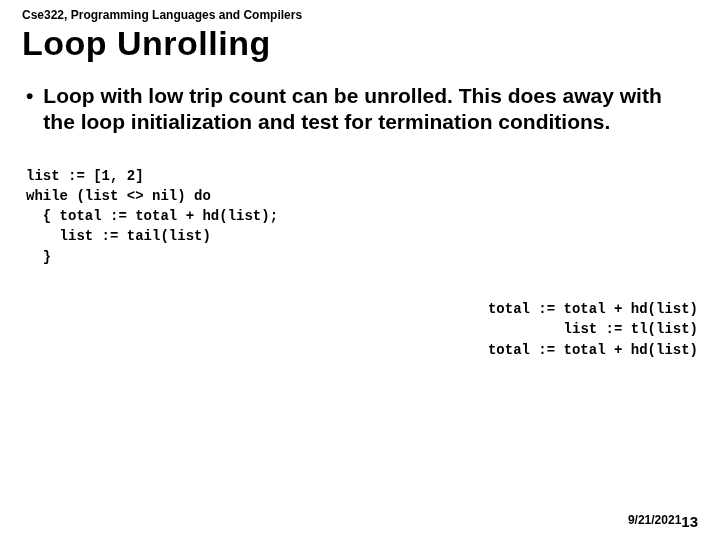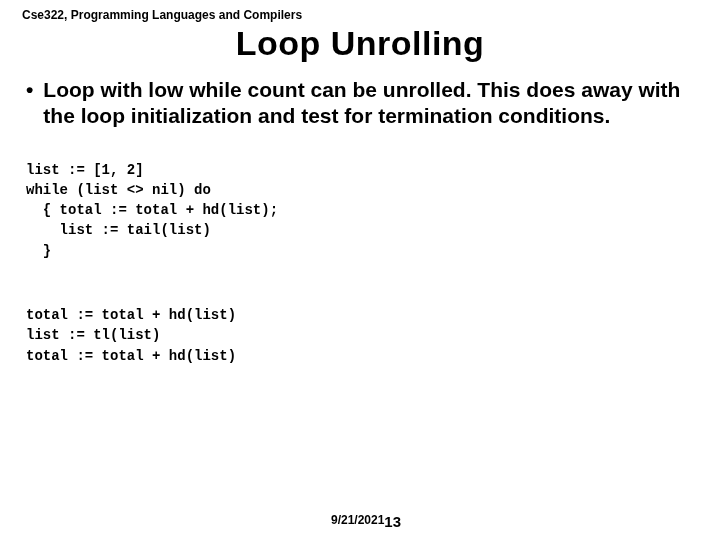--- a/index.html
+++ b/index.html
@@ -22,22 +22,21 @@
     border-radius: 8px;
   }
   .course-header {
     font-size: 12px;
     font-weight: bold;
     margin: 0 0 2px 0;
   }
   .title {
     font-size: 34px;
     font-weight: bold;
-    text-align: center;
-    margin: 0 0 14px 0;
+    margin: 0 0 20px 0;
     letter-spacing: 0.5px;
   }
   .bullet-row {
     display: flex;
     align-items: flex-start;
     font-size: 21px;
     font-weight: bold;
     line-height: 1.25;
     margin: 0 0 30px 0;
   }
@@ -52,49 +51,50 @@
   }
   .code-block {
     font-family: "Courier New", Courier, monospace;
     font-size: 14px;
     font-weight: bold;
     line-height: 1.45;
     white-space: pre;
     margin-left: 4px;
   }
   .code-block.second {
-    margin-top: 44px;
+    margin-top: 32px;
+    text-align: right;
   }
   .footer {
     position: absolute;
     bottom: 10px;
     left: 34px;
     right: 22px;
     display: flex;
-    justify-content: center;
+    justify-content: flex-end;
     font-size: 12px;
     font-weight: bold;
   }
   .footer .page {
     font-size: 15px;
     font-weight: bold;
   }
 </style>
 </head>
 <body>
 
 <div class="slide">
 
   <div class="course-header">Cse322, Programming Languages and Compilers</div>
 
   <div class="title">Loop Unrolling</div>
 
   <div class="bullet-row">
     <div class="bullet-dot">•</div>
-    <div class="bullet-text">Loop with low while count can be unrolled. This does away with the loop initialization and test for termination conditions.</div>
+    <div class="bullet-text">Loop with low trip count can be unrolled. This does away with the loop initialization and test for termination conditions.</div>
   </div>
 
   <div class="code-block">list := [1, 2]
 while (list &lt;&gt; nil) do
   { total := total + hd(list);
     list := tail(list)
   }</div>
 
   <div class="code-block second">total := total + hd(list)
 list := tl(list)

